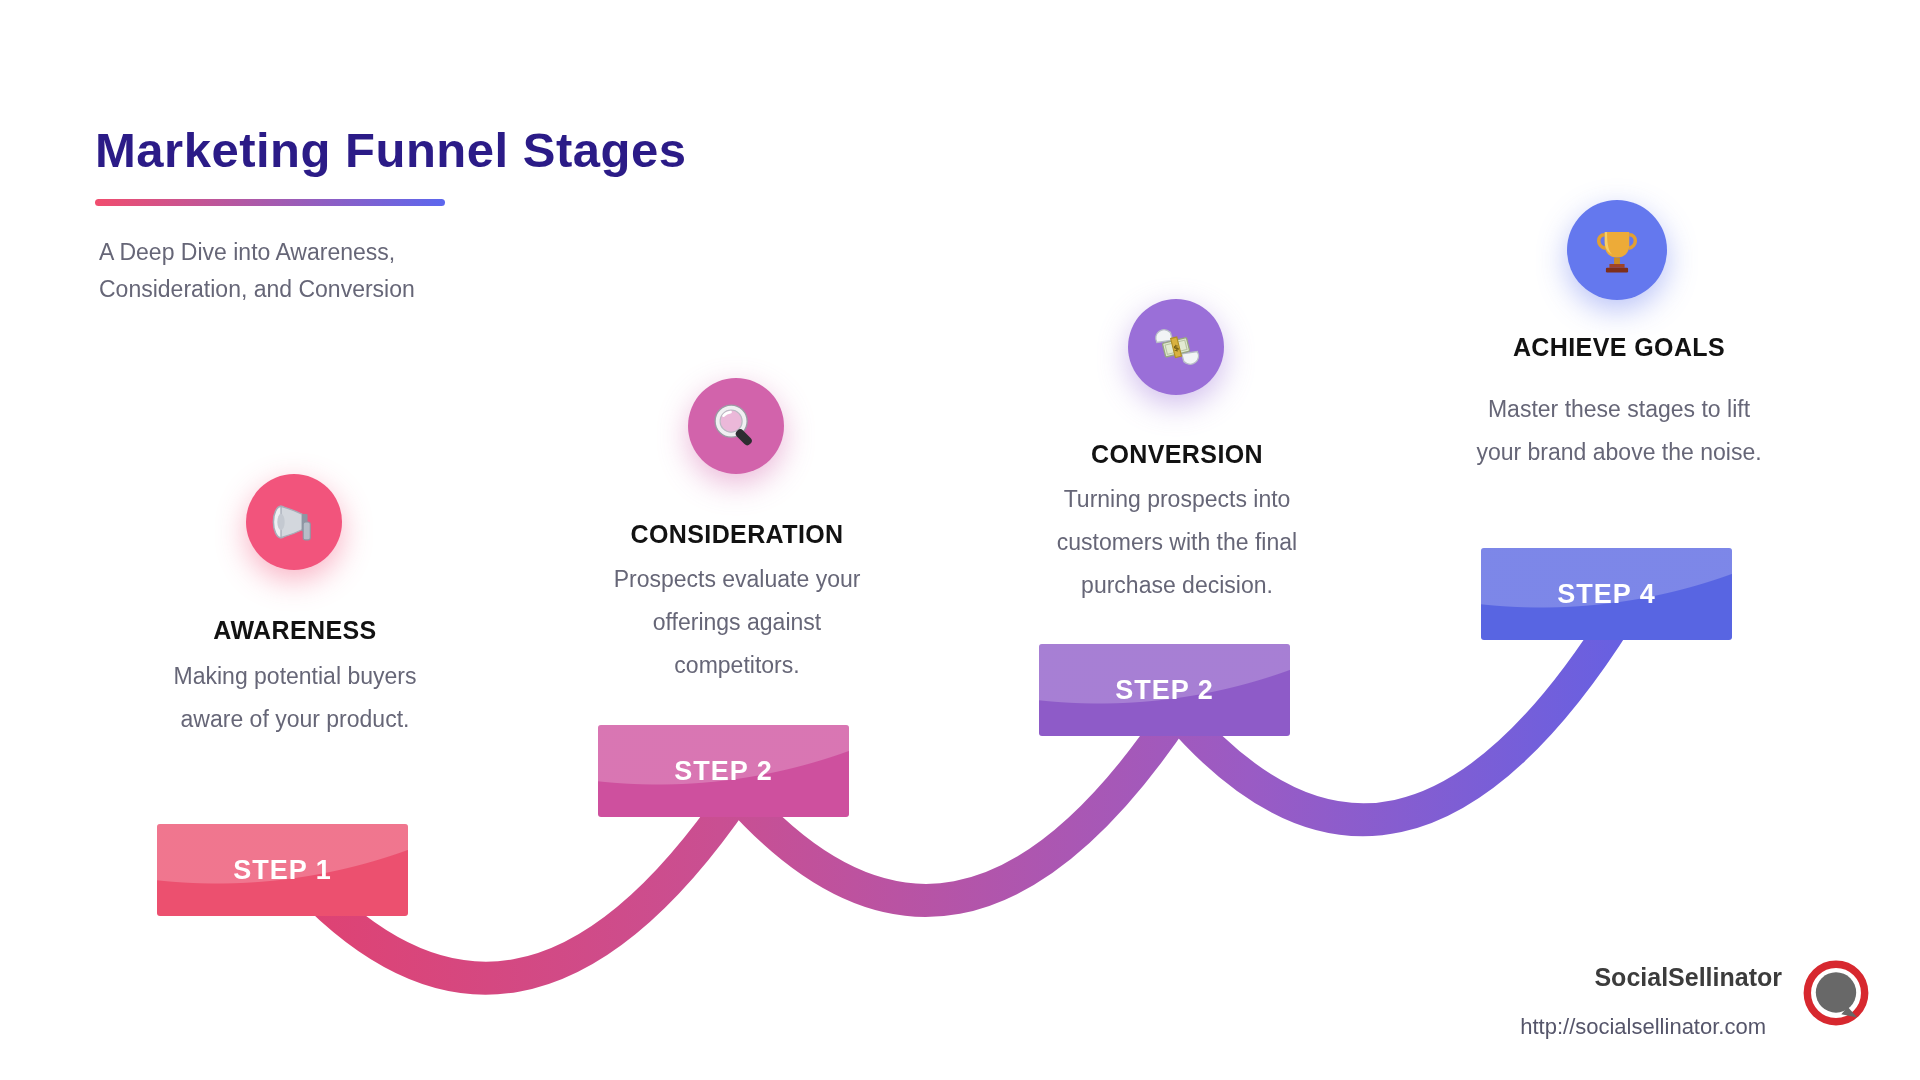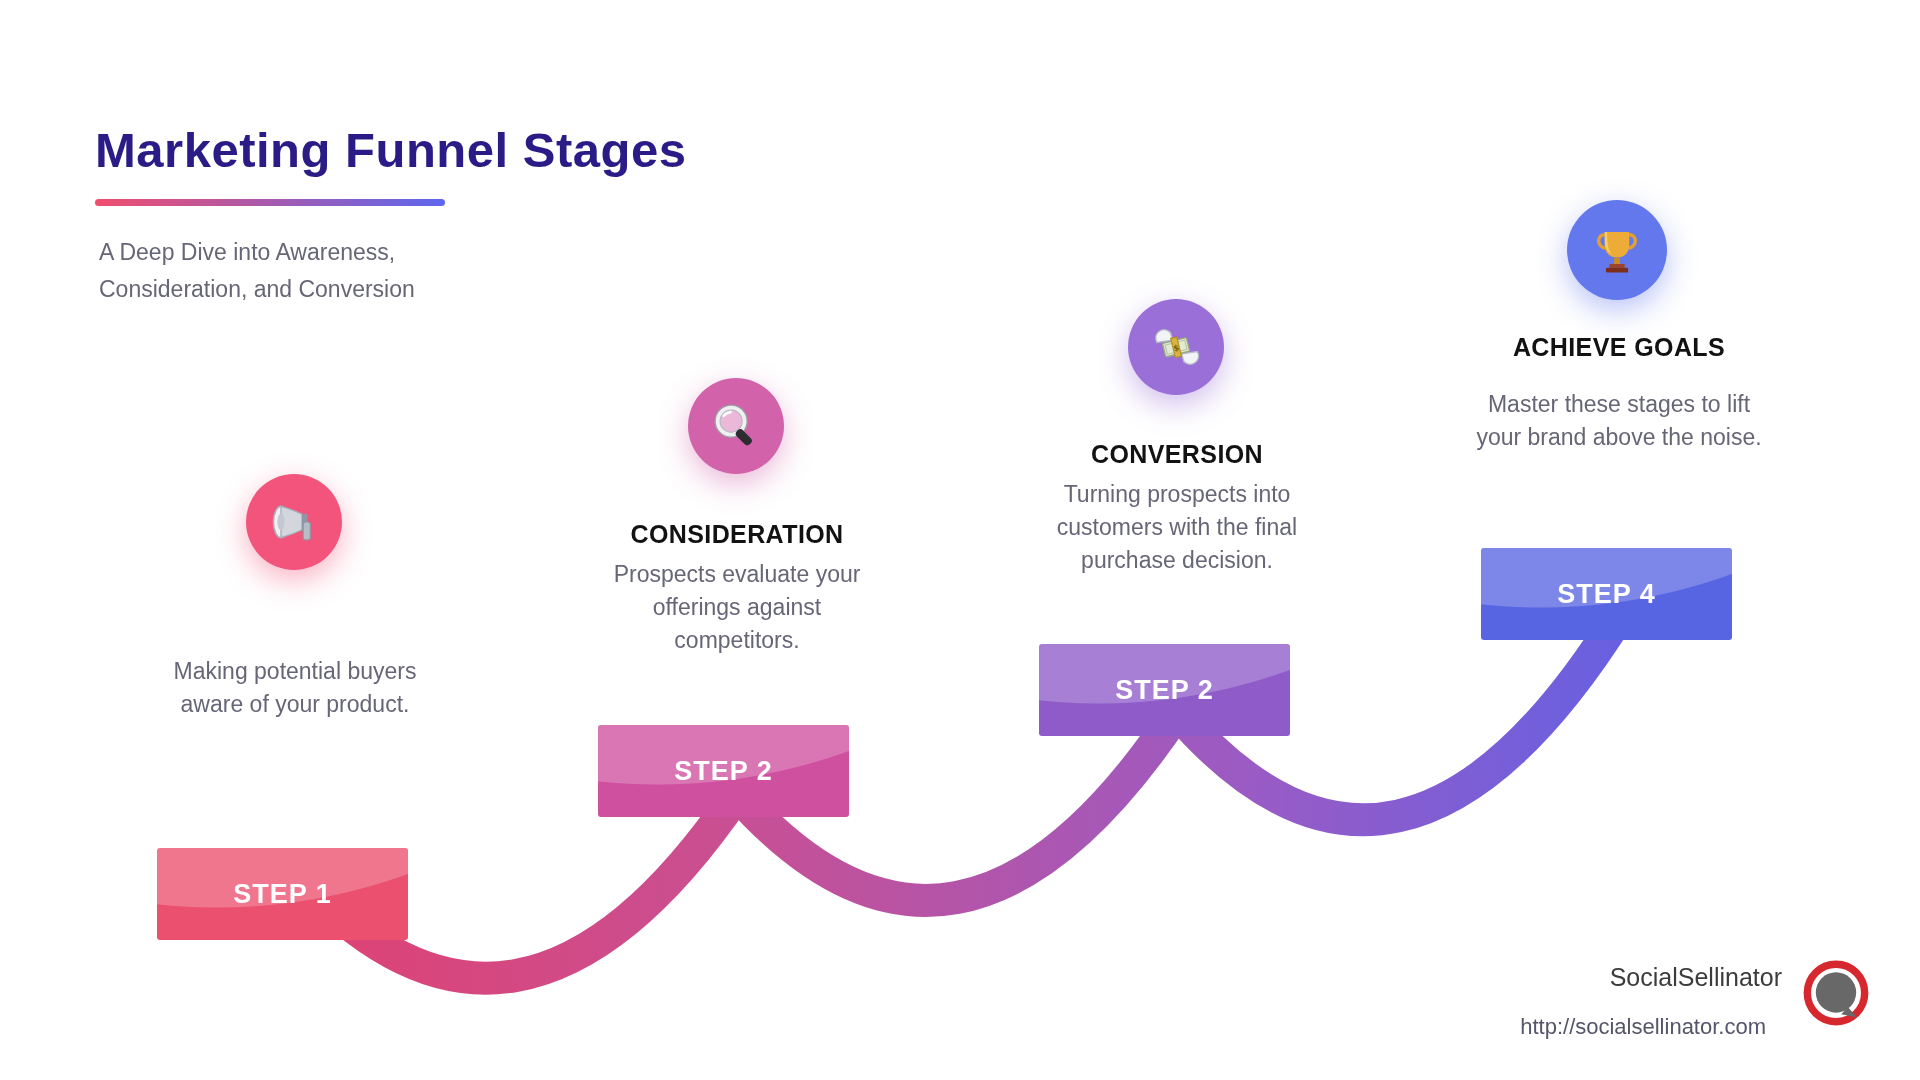--- a/index.html
+++ b/index.html
@@ -35,46 +35,46 @@
   .step-heading{
     position:absolute;z-index:3;margin:0;width:360px;text-align:center;
     font-size:25px;font-weight:700;letter-spacing:.4px;color:#121212;
   }
   .h1{left:115px;top:616px;}
   .h2{left:557px;top:520px;}
   .h3{left:997px;top:440px;}
   .h4{left:1439px;top:333px;}
   .step-desc{
     position:absolute;z-index:3;margin:0;text-align:center;white-space:pre-line;
-    font-size:23px;line-height:33px;color:var(--body);
+    font-size:23px;line-height:43px;color:var(--body);
   }
   .d1{left:145px;top:655px;width:300px;}
   .d2{left:587px;top:558px;width:300px;}
   .d3{left:1027px;top:478px;width:300px;}
   .d4{left:1454px;top:388px;width:330px;}
   
   .banner{
     position:absolute;z-index:2;width:251px;height:92px;border-radius:3px;
     display:flex;align-items:center;justify-content:center;overflow:hidden;
   }
   .banner::before{
     content:"";position:absolute;inset:0;
     background:radial-gradient(circle 560px at 60px -500px, rgba(255,255,255,.22) 559px, rgba(255,255,255,0) 560px);
   }
   .banner .lbl{
     position:relative;z-index:1;color:#ffffff;font-size:27px;font-weight:700;letter-spacing:1px;
   }
-  .b1{left:157px;top:848px;background:var(--step1);align-items:center;}
+  .b1{left:157px;top:824px;background:var(--step1);align-items:center;}
   .b2{left:598px;top:725px;background:var(--step2);}
   .b3{left:1039px;top:644px;background:var(--step3);}
   .b4{left:1481px;top:548px;background:var(--step4);}
   
   .brand{
     position:absolute;right:138px;top:963px;margin:0;text-align:right;
-    font-size:25px;font-weight:400;color:var(--footer-text);
+    font-size:25px;font-weight:700;color:var(--footer-text);
   }
   .brand-url{
     position:absolute;right:138px;top:998px;margin:16px;text-align:right;
     font-size:22px;color:#55556a;
   }
   .logo{position:absolute;left:1802px;top:959px;width:68px;height:68px;}
 </style>
 </head>
 <body>
 
@@ -99,20 +99,21 @@
 
   <div class="icon-circle c1">
     <svg width="52" height="52" viewBox="0 0 48 48">
       <ellipse cx="12" cy="24" rx="7" ry="14.5" fill="#eef0f3" stroke="#a7adb8" stroke-width="1.4"></ellipse>
       <path d="M12 9.5 C 21 12, 28 15, 33 17.5 L33 30.5 C 28 33, 21 36, 12 38.5 Z" fill="#d3d7dd" stroke="#a7adb8" stroke-width="1.2"></path>
       <ellipse cx="12" cy="24" rx="3.4" ry="7.6" fill="#c4c9d1"></ellipse>
       <rect x="31" y="16.5" width="5.5" height="16" rx="1" fill="#8e96a3"></rect>
       <rect x="32.5" y="24" width="6.5" height="16.5" rx="2" fill="#b7bdc8" stroke="#8e96a3" stroke-width="1"></rect>
     </svg>
   </div>
+  <h2 class="step-heading h1">AWARENESS</h2>
   <p class="step-desc d1">Making potential buyers
 aware of your product.</p>
   <div class="banner b1">
     <span class="lbl">STEP 1</span>
   </div>
 
   <div class="icon-circle c2">
     <svg width="52" height="52" viewBox="0 0 48 48">
       <circle cx="19.5" cy="19.5" r="12.5" fill="rgba(255,255,255,0.55)" stroke="#f0f0f2" stroke-width="4.6"></circle>
       <circle cx="19.5" cy="19.5" r="14.8" fill="none" stroke="#9b9ba4" stroke-width="1.2"></circle>

